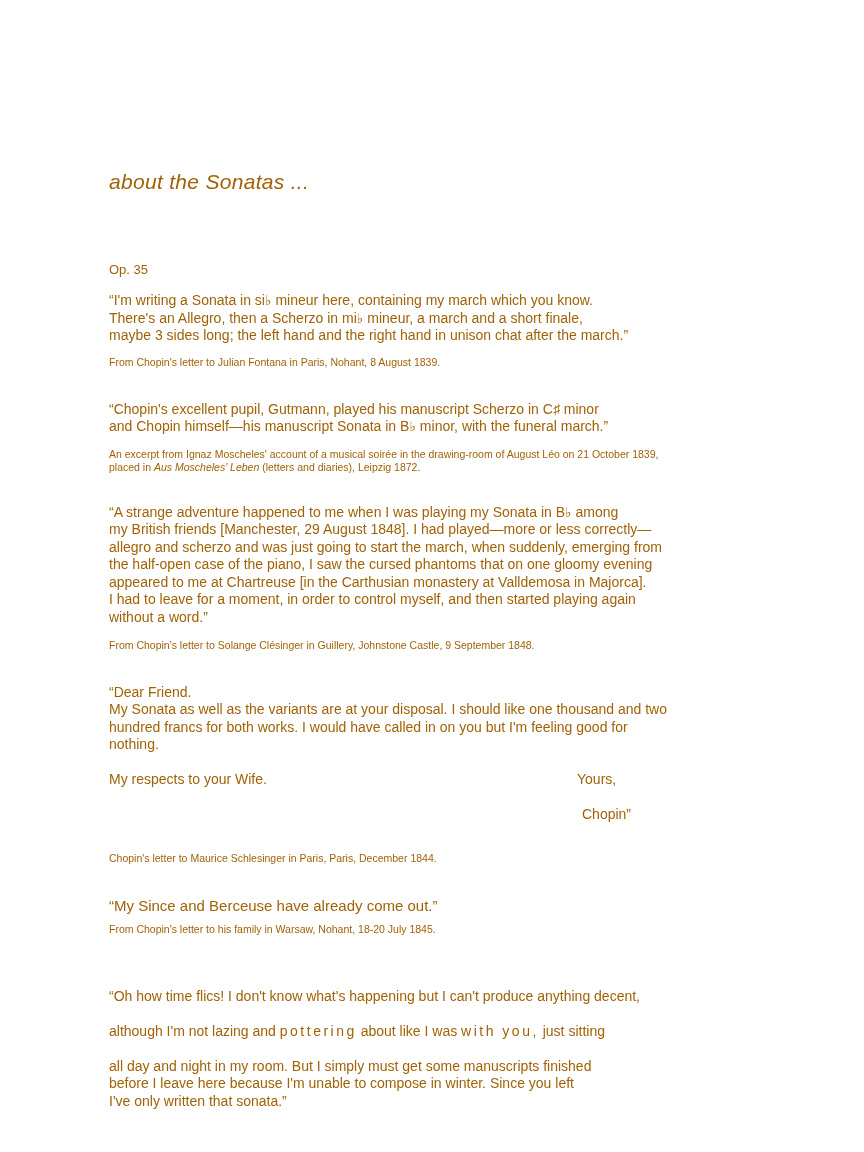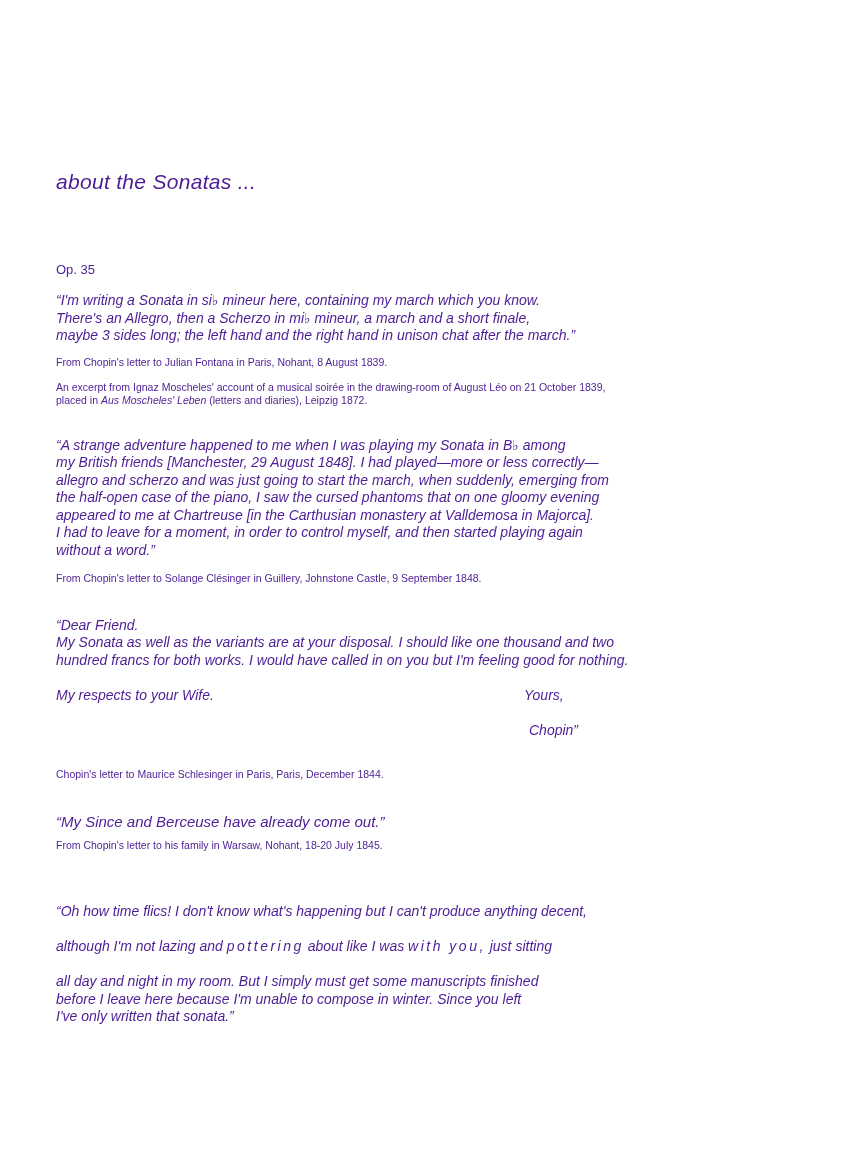--- a/index.html
+++ b/index.html
@@ -2,39 +2,38 @@
 <html><head>
 <meta charset="utf-8">
 <style>
   html, body { margin: 0; padding: 0; background: #ffffff; }
   .page {
     position: relative;
     width: 756px;
     height: 1152px;
     background: #ffffff;
     box-sizing: border-box;
-    padding: 170px 80px 0 56px;
+    padding: 170px 80px 0 109px;
     font-family: "Liberation Sans", "DejaVu Sans", sans-serif;
-    color: #4c1d95;
+    color: #a16207;
     overflow: hidden;
   }
   .doc-title {
     font-size: 21px;
     font-style: italic;
     line-height: 24px;
     letter-spacing: 0.3px;
   }
   .op-heading {
     font-size: 13px;
     line-height: 17px;
     margin-top: 67px;
   }
   .quote {
     font-size: 14px;
-    font-style: italic;
     line-height: 17.5px;
     white-space: pre-line;
   }
   .quote-large {
     font-size: 15px;
     line-height: 19px;
   }
   .attr {
     font-size: 10.5px;
     line-height: 13px;
@@ -67,20 +66,22 @@
 
   <div class="doc-title">about the Sonatas ...</div>
 
   <div class="op-heading" id="h35">Op. 35</div>
 
   <div class="quote" id="q35-1">“I'm writing a Sonata in si♭ mineur here, containing my march which you know.
 There's an Allegro, then a Scherzo in mi♭ mineur, a march and a short finale,
 maybe 3 sides long; the left hand and the right hand in unison chat after the march.”</div>
   <div class="attr" id="a35-1">From Chopin's letter to Julian Fontana in Paris, Nohant, 8 August 1839.</div>
 
+  <div class="quote" id="q35-2">“Chopin's excellent pupil, Gutmann, played his manuscript Scherzo in C♯ minor
+and Chopin himself—his manuscript Sonata in B♭ minor, with the funeral march.”</div>
   <div class="attr" id="a35-2"><span>An excerpt from Ignaz Moscheles' account of  a musical soirée in the drawing-room of August Léo on 21 October 1839,
 placed in </span><span class="italic">Aus Moscheles' Leben</span><span> (letters and diaries), Leipzig 1872.</span></div>
 
   <div class="quote" id="q35-3">“A strange adventure happened to me when I was playing my Sonata in B♭ among
 my British friends [Manchester, 29 August 1848]. I had played—more or less correctly—
 allegro and scherzo and was just going to start the march, when suddenly, emerging from
 the half-open case of the piano, I saw the cursed phantoms that on one gloomy evening
 appeared to me at Chartreuse [in the Carthusian monastery at Valldemosa in Majorca].
 I had to leave for a moment, in order to control myself, and then started playing again
 without a word.”</div>

